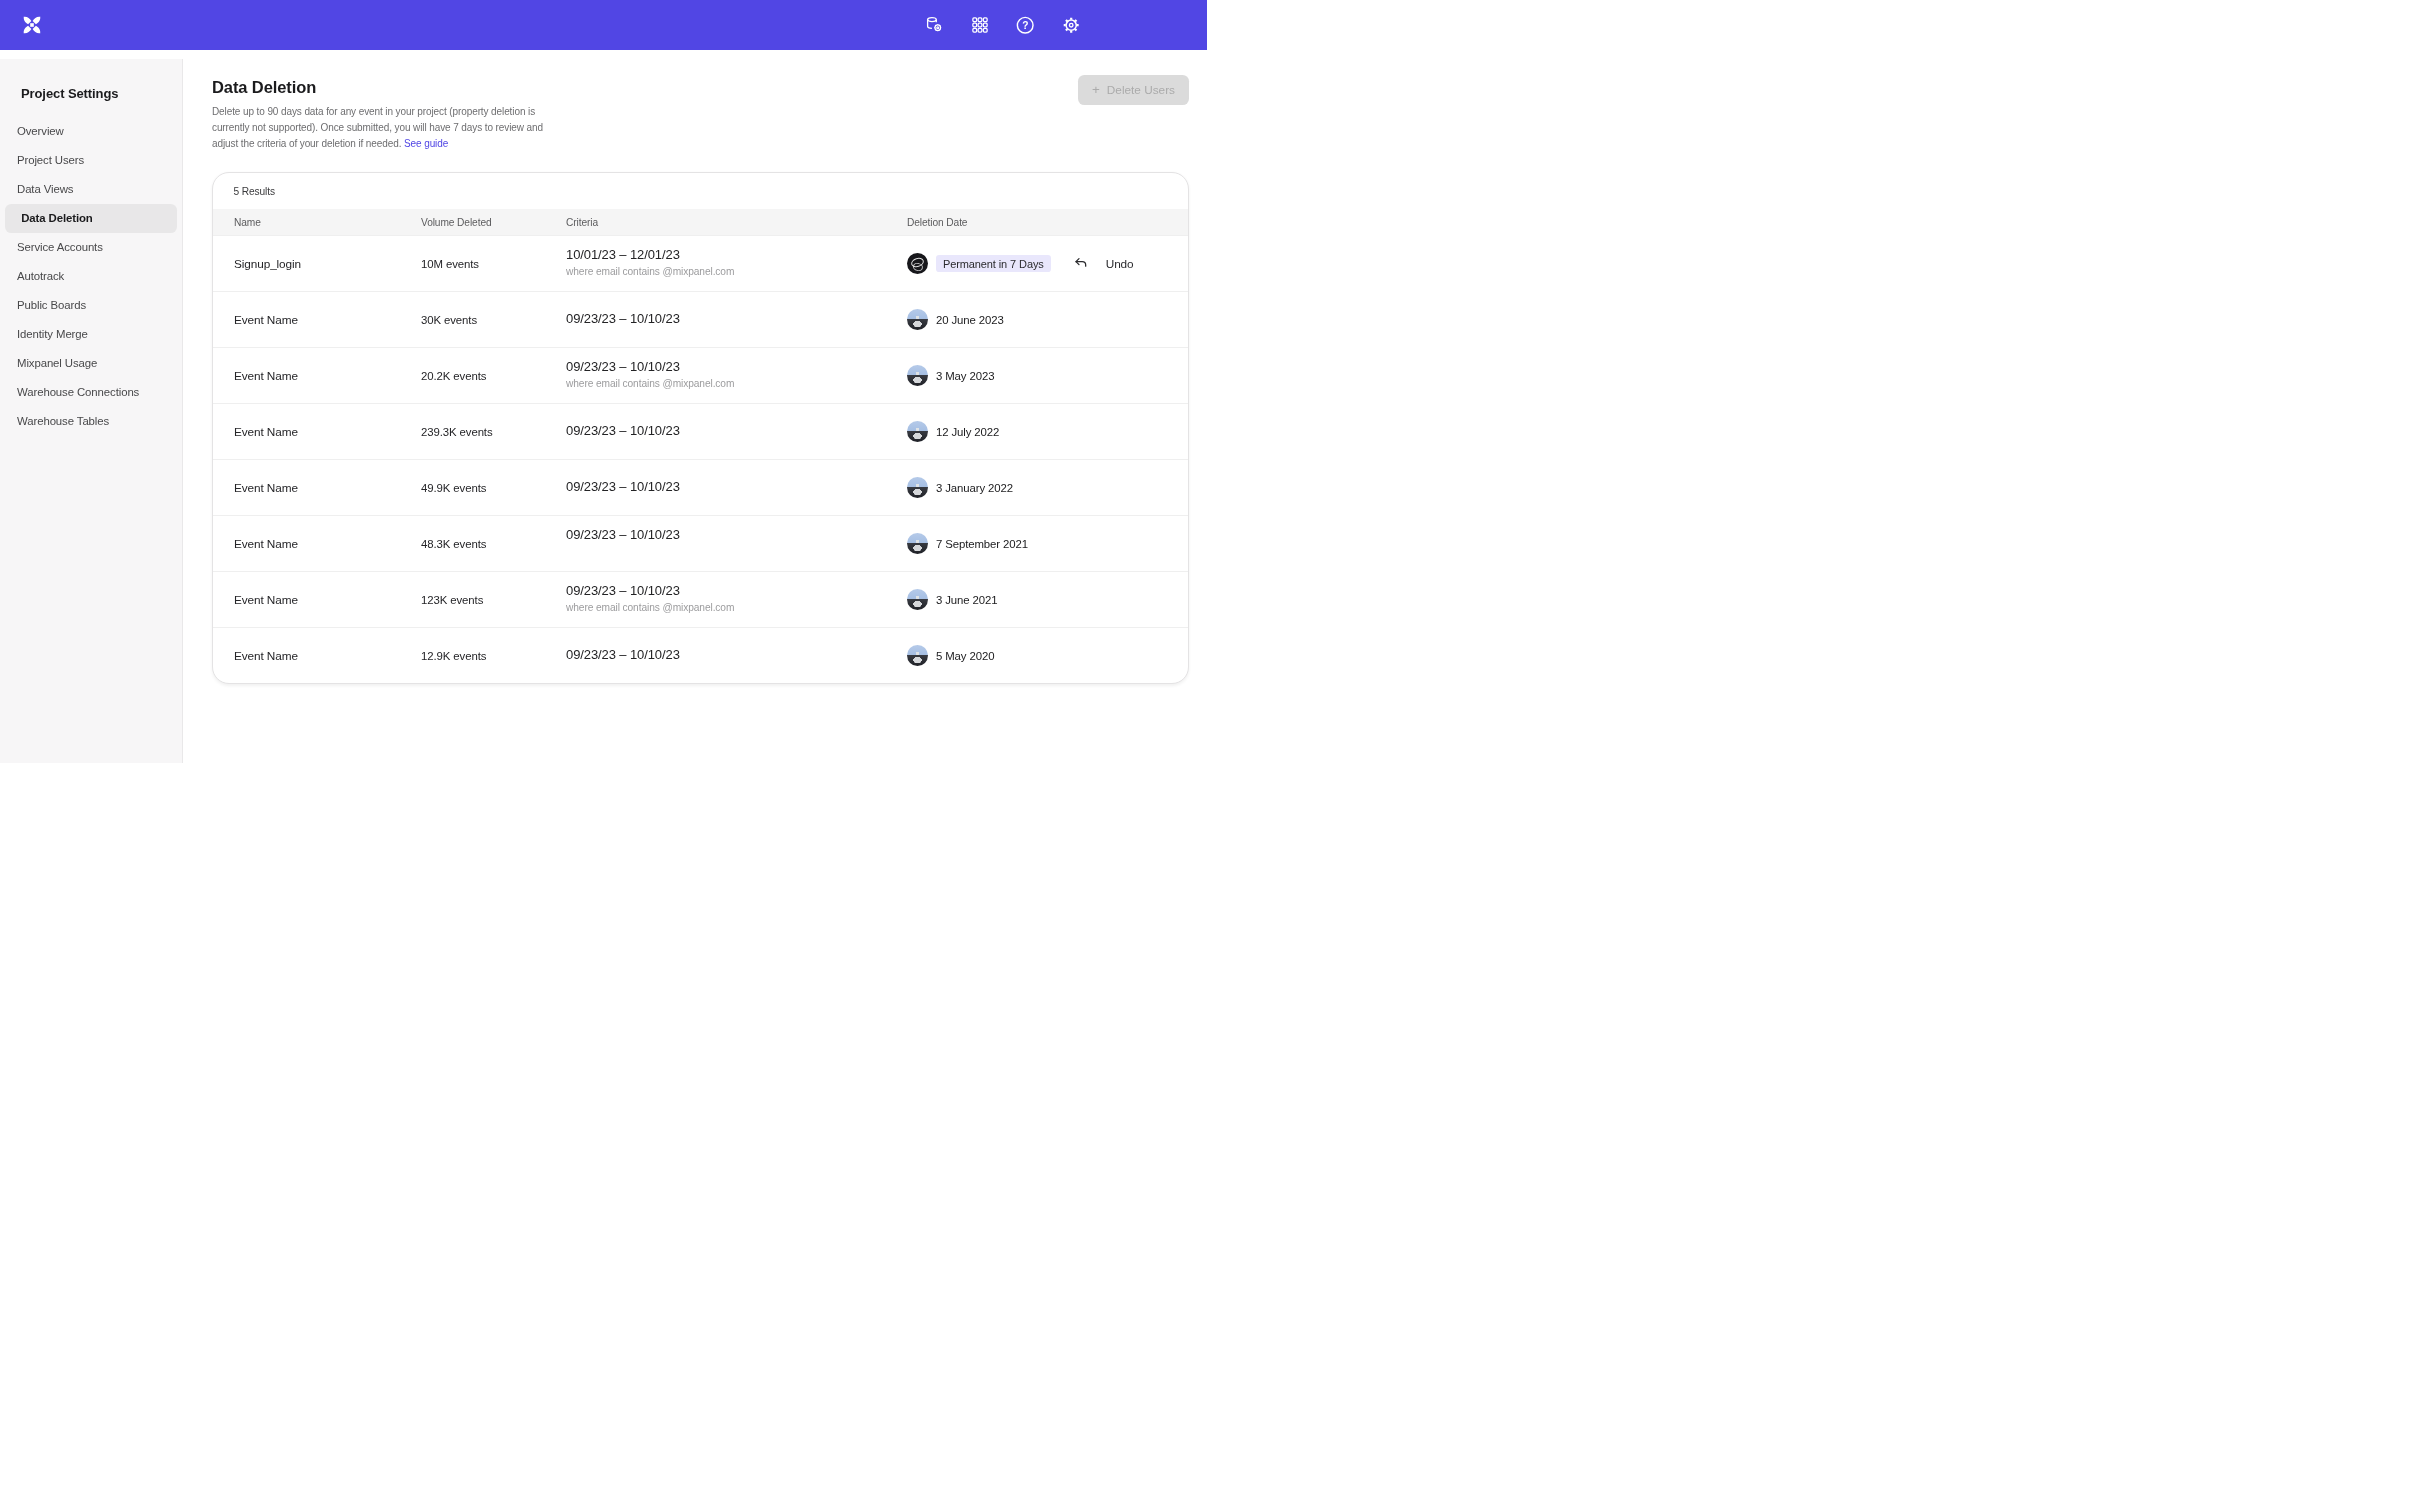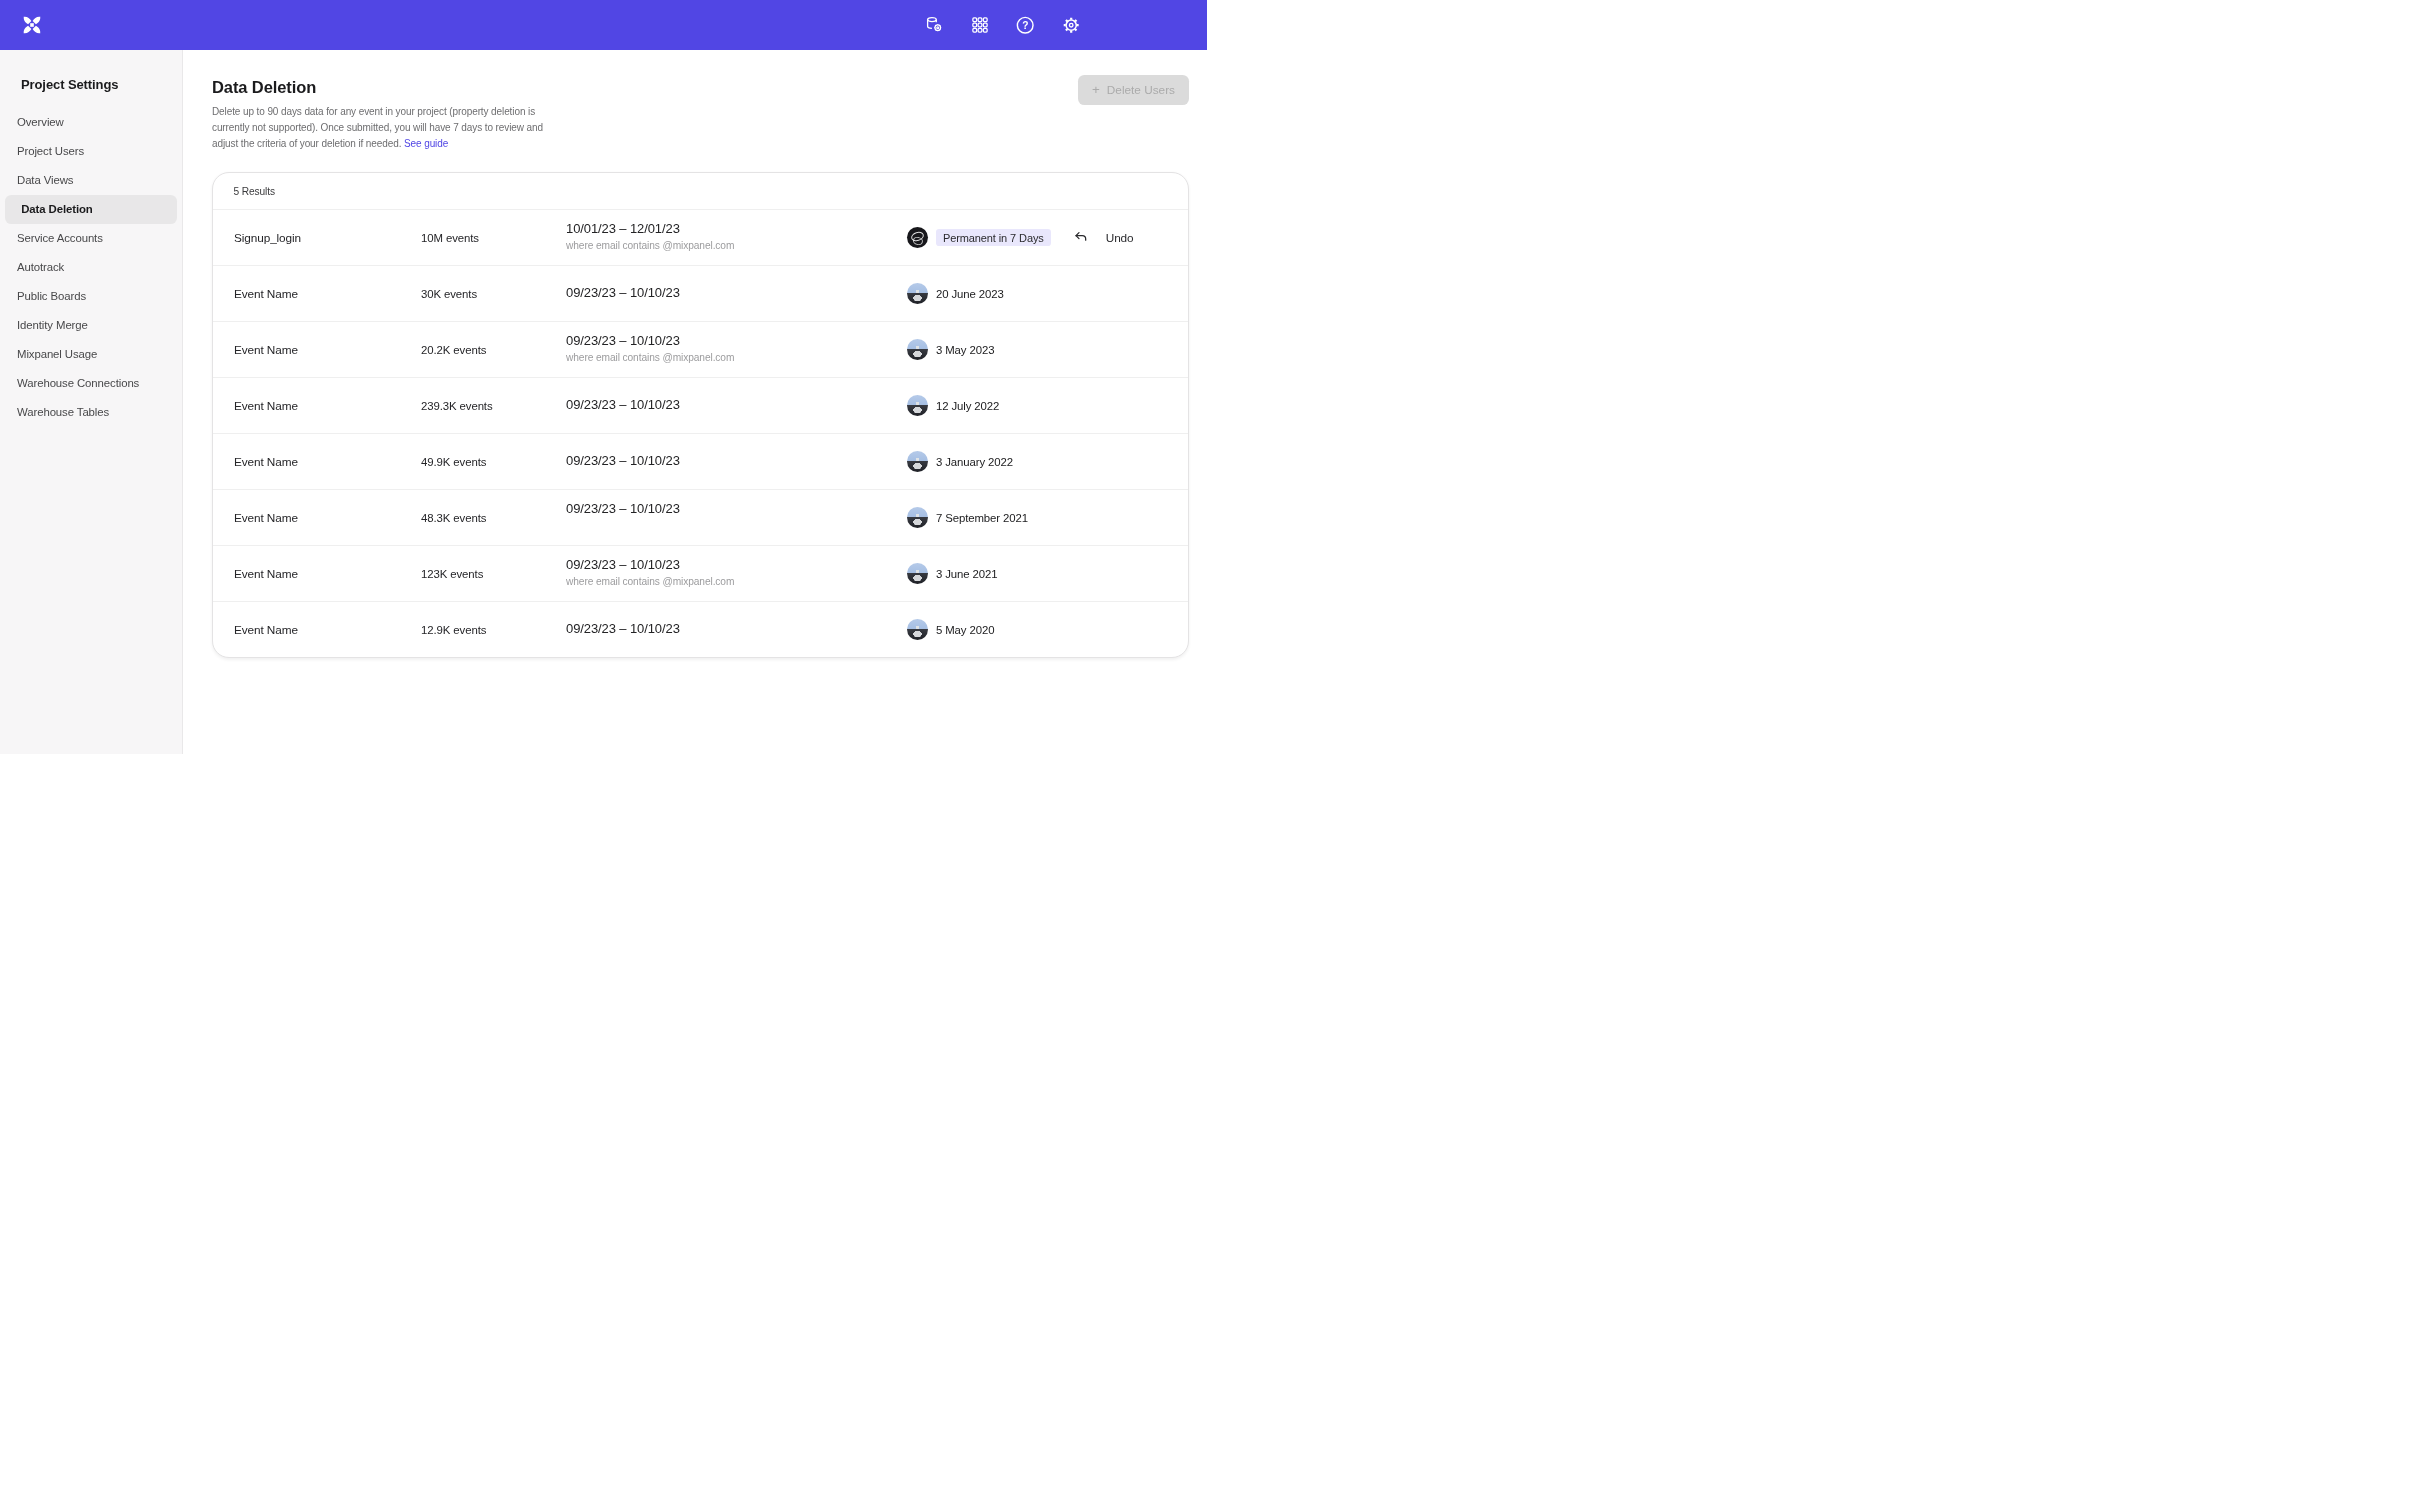--- a/index.html
+++ b/index.html
@@ -24,21 +24,21 @@
   .logo{margin-left:21px;width:22px;height:22px;display:block;cursor:pointer;}
   .appbar-right{
     position:absolute;right:126px;top:0;height:50px;
     display:flex;align-items:center;gap:25px;
   }
   .hicon{width:20.4px;height:20.4px;display:flex;align-items:center;justify-content:center;cursor:pointer;}
   .hicon svg{display:block;}
 
   
   .sidebar{
-    position:absolute;left:0;top:50px;width:183px;height:704px;
+    position:absolute;left:0;top:59px;width:183px;height:704px;
     background:var(--sidebar-bg);border-right:0.8px solid #E9E8E9;
   }
   .sidebar-title{
     margin:27px 0 0 21px;font-size:13px;font-weight:700;color:#1b1b1d;
   }
   .nav{margin-top:15.7px;list-style:none;}
   .nav-item{
     height:29px;display:flex;align-items:center;
     padding-left:17px;font-size:11.4px;color:#48484a;cursor:pointer;
   }
@@ -189,20 +189,26 @@
     <h1 class="page-title">Data Deletion</h1>
     <p class="page-desc"><span>Delete up to 90 days data for any event in your project (property deletion is currently not supported). Once submitted, you will have 7 days to review and adjust the criteria of your deletion if needed. </span><a class="see-guide">See guide</a></p>
     <button class="delete-btn" disabled="">
       <span class="plus">+</span>
       <span>Delete Users</span>
     </button>
   </div>
 
   <section class="card">
     <div class="results-bar">5 Results</div>
+    <div class="thead grid-cols">
+      <span>Name</span>
+      <span>Volume Deleted</span>
+      <span>Criteria</span>
+      <span>Deletion Date</span>
+    </div>
     <div class="tbody">
         <div class="trow grid-cols">
     <div class="cell name">Signup_login</div>
     <div class="cell volume">10M events</div>
     <div class="cell criteria">
       <div class="crit-date">10/01/23 – 12/01/23</div>
       <div class="crit-sub">where email contains @mixpanel.com</div>
     </div>
     <div class="cell deletion">
       <span class="avatar dark"></span>

